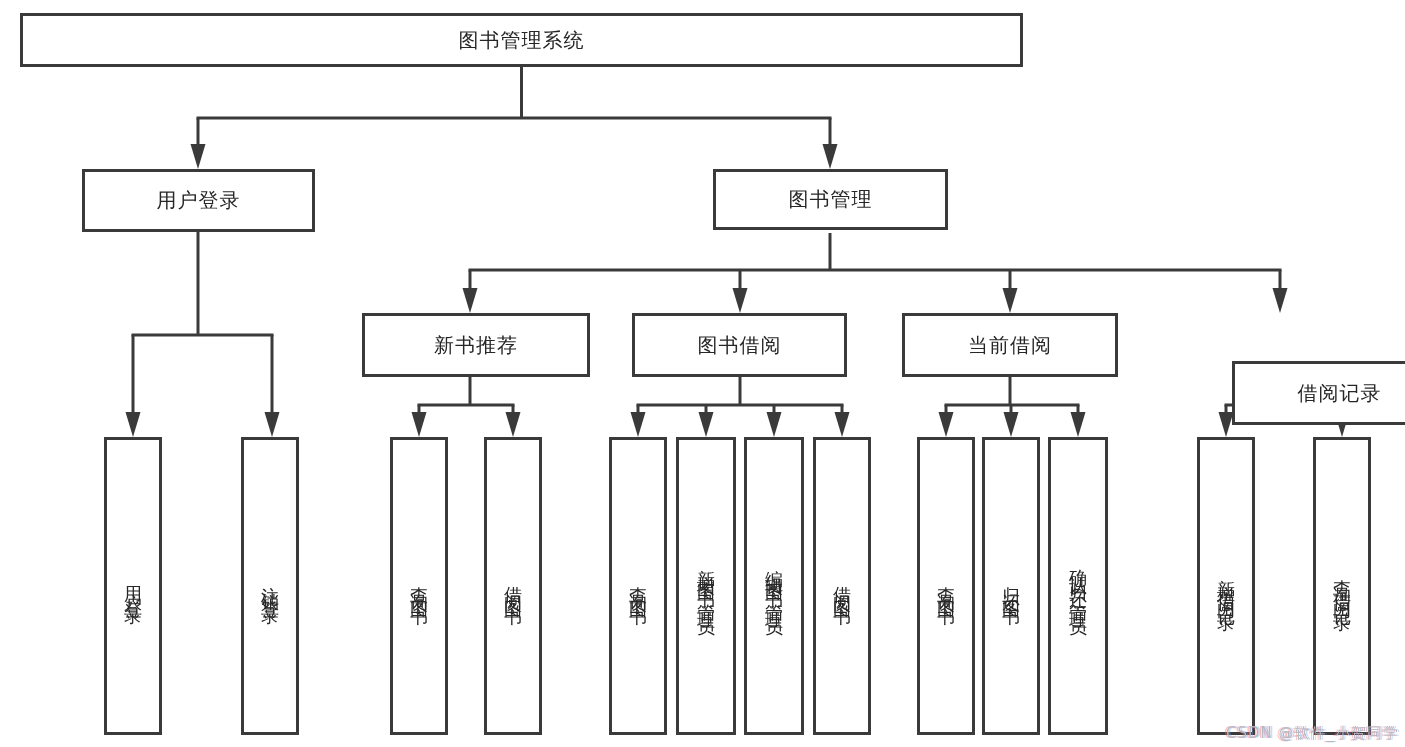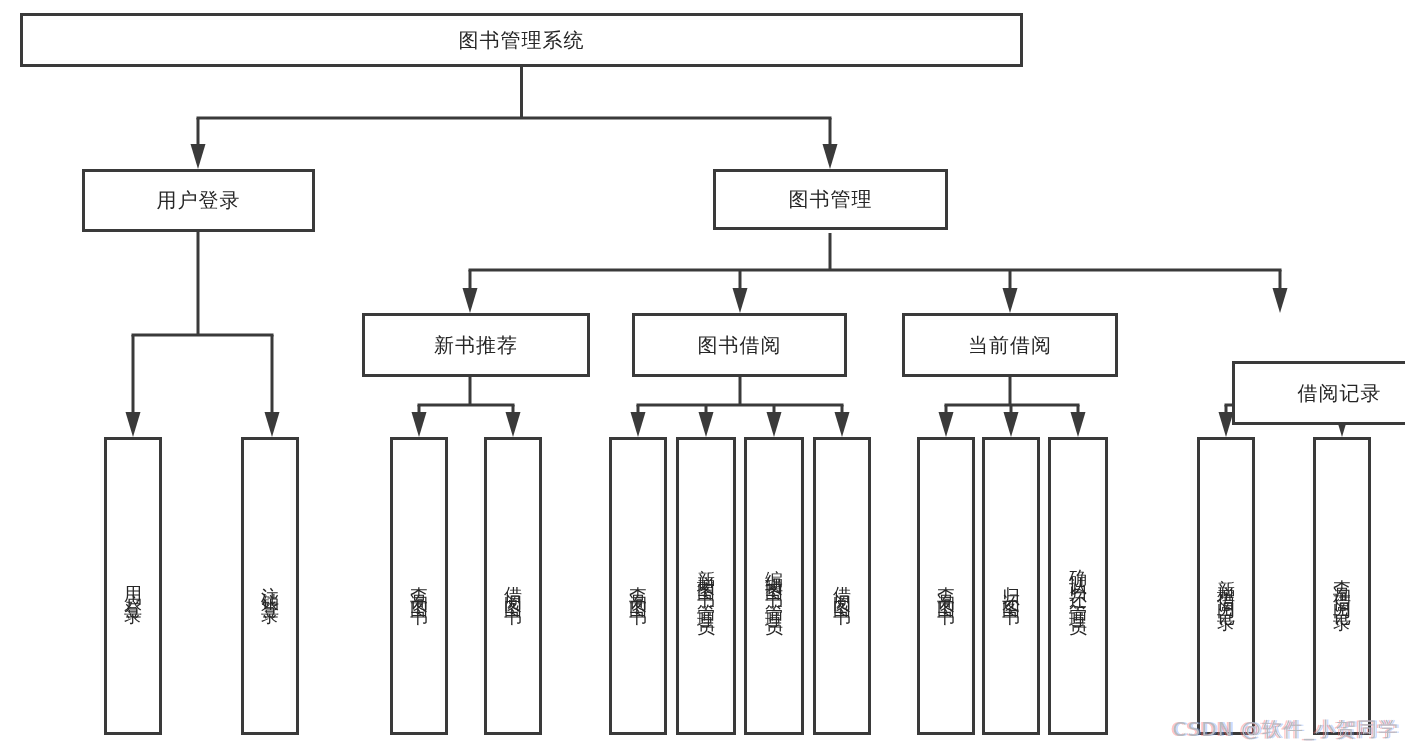--- a/index.html
+++ b/index.html
@@ -51,21 +51,21 @@
   #l-bb3{left:744px;width:60px;}
   #l-bb4{left:813px;}
   #l-cb1{left:917px;}
   #l-cb2{left:982px;}
   #l-cb3{left:1048px;width:60px;}
   #l-re1{left:1197px;}
   #l-re2{left:1313px;}
   #watermark{
     position:absolute;
     right:6px;bottom:4px;
-    font-size:20px;
+    font-size:15px;
     color:#b6bac0;
     letter-spacing:1px;
     text-shadow:-2px 0 0 rgba(255,110,110,0.40), 2px 0 0 rgba(120,165,255,0.40);
     white-space:nowrap;
   }
 </style>
 </head>
 <body>
 
 <div id="canvas">

